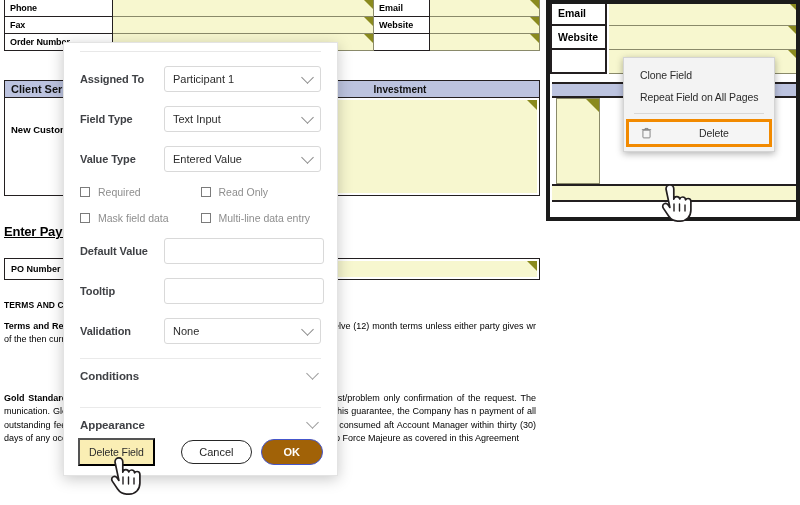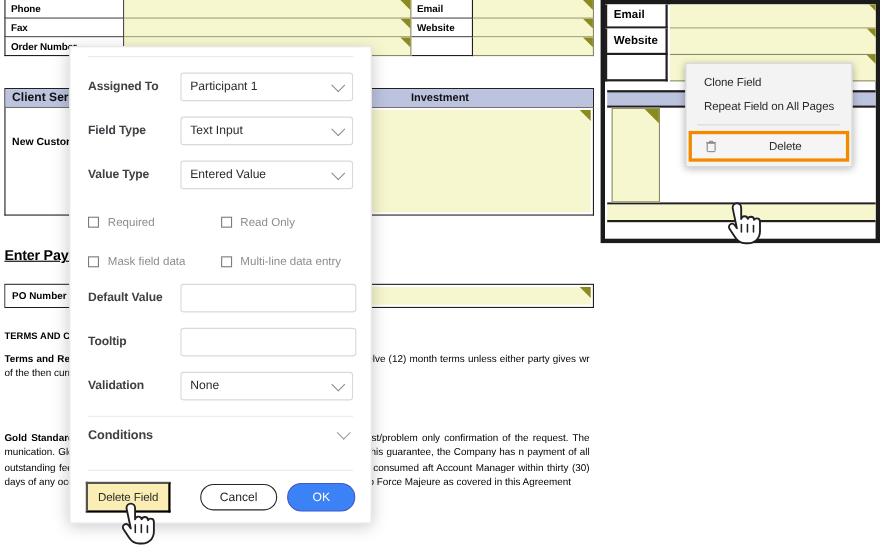--- a/index.html
+++ b/index.html
@@ -213,21 +213,21 @@
     flex:1; height:26px; border:1px solid #d9d9d9; border-radius:3px;
     background:#fff; display:flex; align-items:center;
     padding:0 8px; font-size:11px; color:#2c2c2c; position:relative;
   }
   .fctl.plain { }
   .chev {
     position:absolute; right:8px; top:50%; width:9px; height:9px;
     margin-top:-6px; border-right:1.6px solid #8a8a8a; border-bottom:1.6px solid #8a8a8a;
     transform:rotate(45deg);
   }
-  .cbrow { display:flex; margin:24px 16px 0 16px;align-items:flex-end; }
+  .cbrow { display:flex; margin:14px 16px 0 16px;align-items:flex-end; }
   .cbcell { flex:1; display:flex; align-items:center; font-size:10.5px; color:#8e8e8e; }
   .cbox {
     width:10px; height:10px; border:1.4px solid #7b7b7b; margin-right:8px;
     flex:0 0 auto; background:#fff;
   }
   .acc-rule { height:1px; background:#eaeaea; margin:14px 16px 0 16px; }
   .acc-row {
     display:flex; align-items:center; justify-content:space-between;
     margin:0 16px; height:34px; font-size:11.5px; color:#3f4145; font-weight:bold;
     letter-spacing:-0.1px;
@@ -243,22 +243,22 @@
   #delete-field-btn {
     background:#faeeb4; color:#2c2c2c; font-size:10.5px;
     padding:6px 9px; letter-spacing:-0.1px;
   }
   .footer-spacer { flex:1; }
   #cancel-btn {
     border:1px solid #262626; border-radius:16px; background:#fff;
     font-size:11px; color:#1f1f1f; padding:5px 17px; margin-right:9px;
   }
   #ok-btn {
-    border:1px solid #4556cb; border-radius:16px; background:#3b82f6;
-    font-size:11px; color:#fff; font-weight:normal; padding:6px 22px;
+    border:1px solid #4556cb; border-radius:16px; background:#a16207;
+    font-size:11px; color:#fff; font-weight:bold; padding:6px 22px;
   }
 </style>
 </head>
 <body>
 
 <div id="root">
 
   <div id="doc-panel">
     <div class="doc-inner">
 

